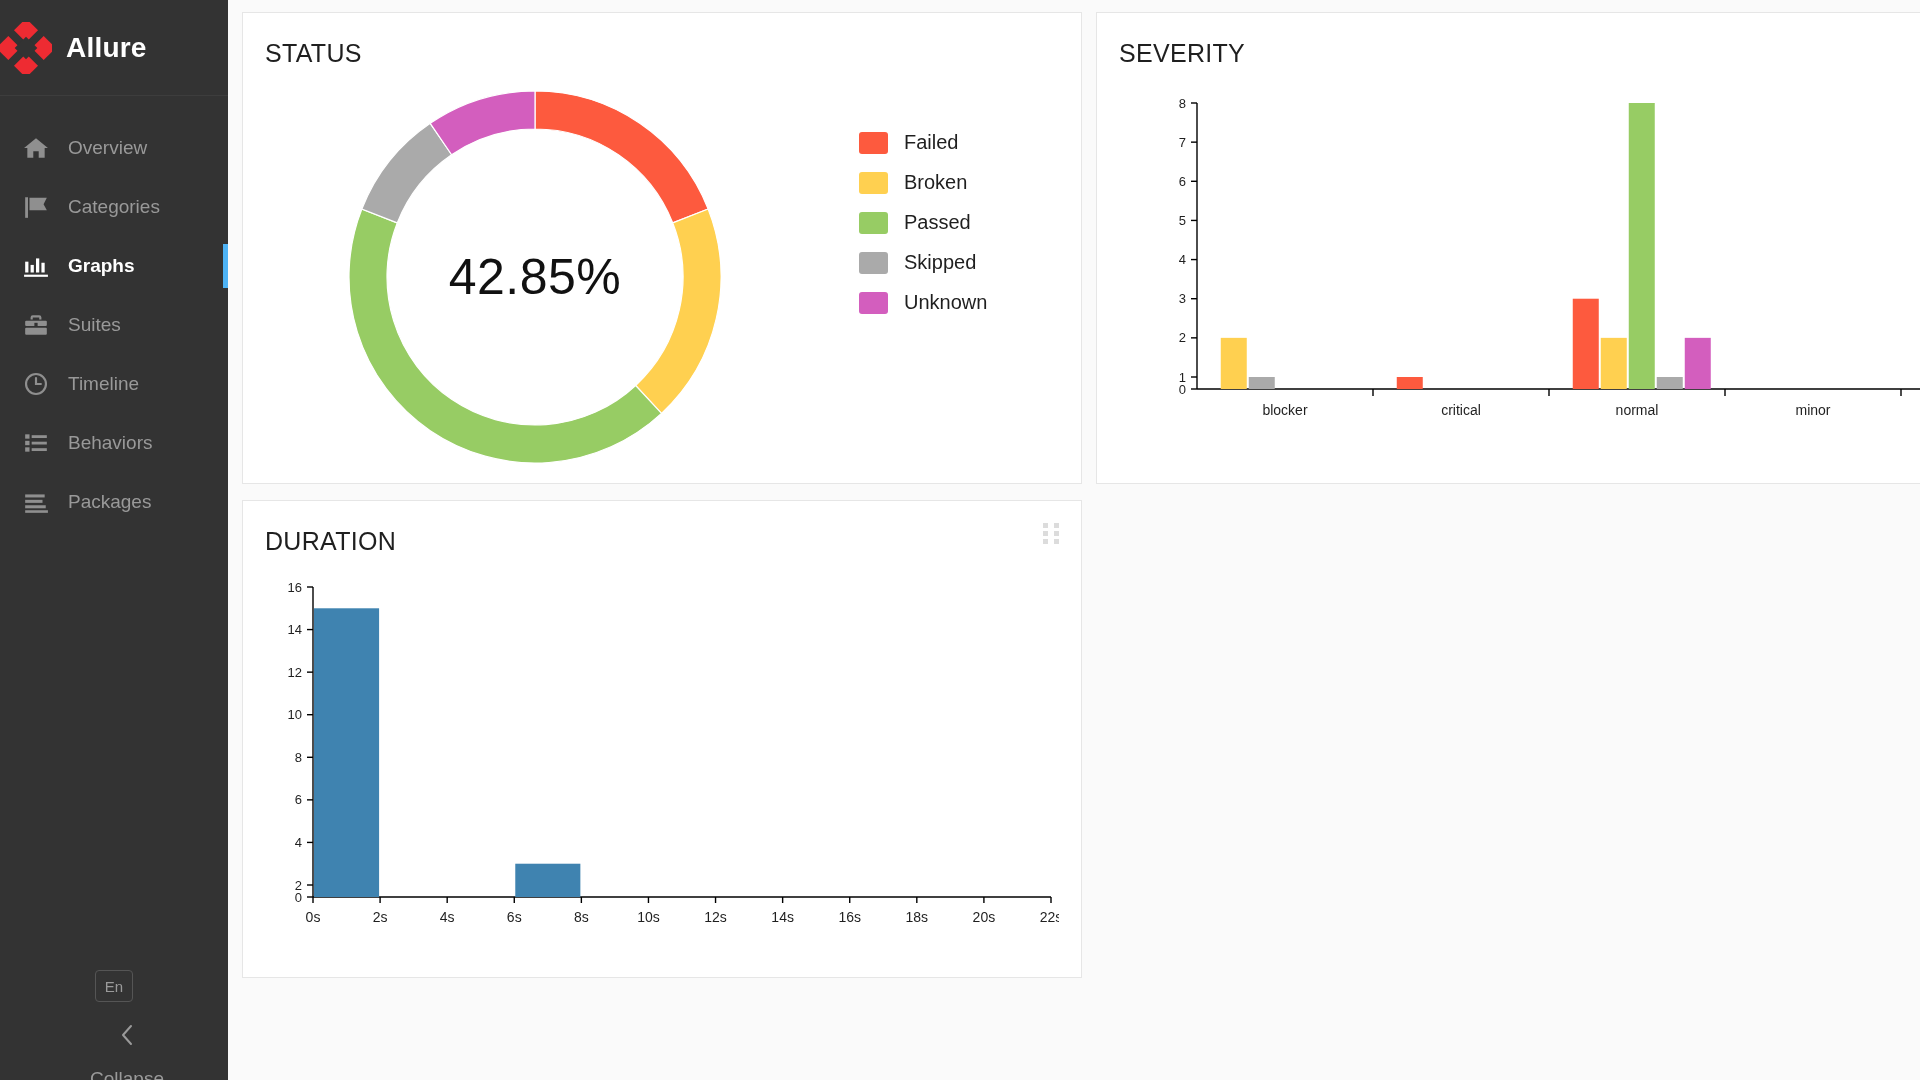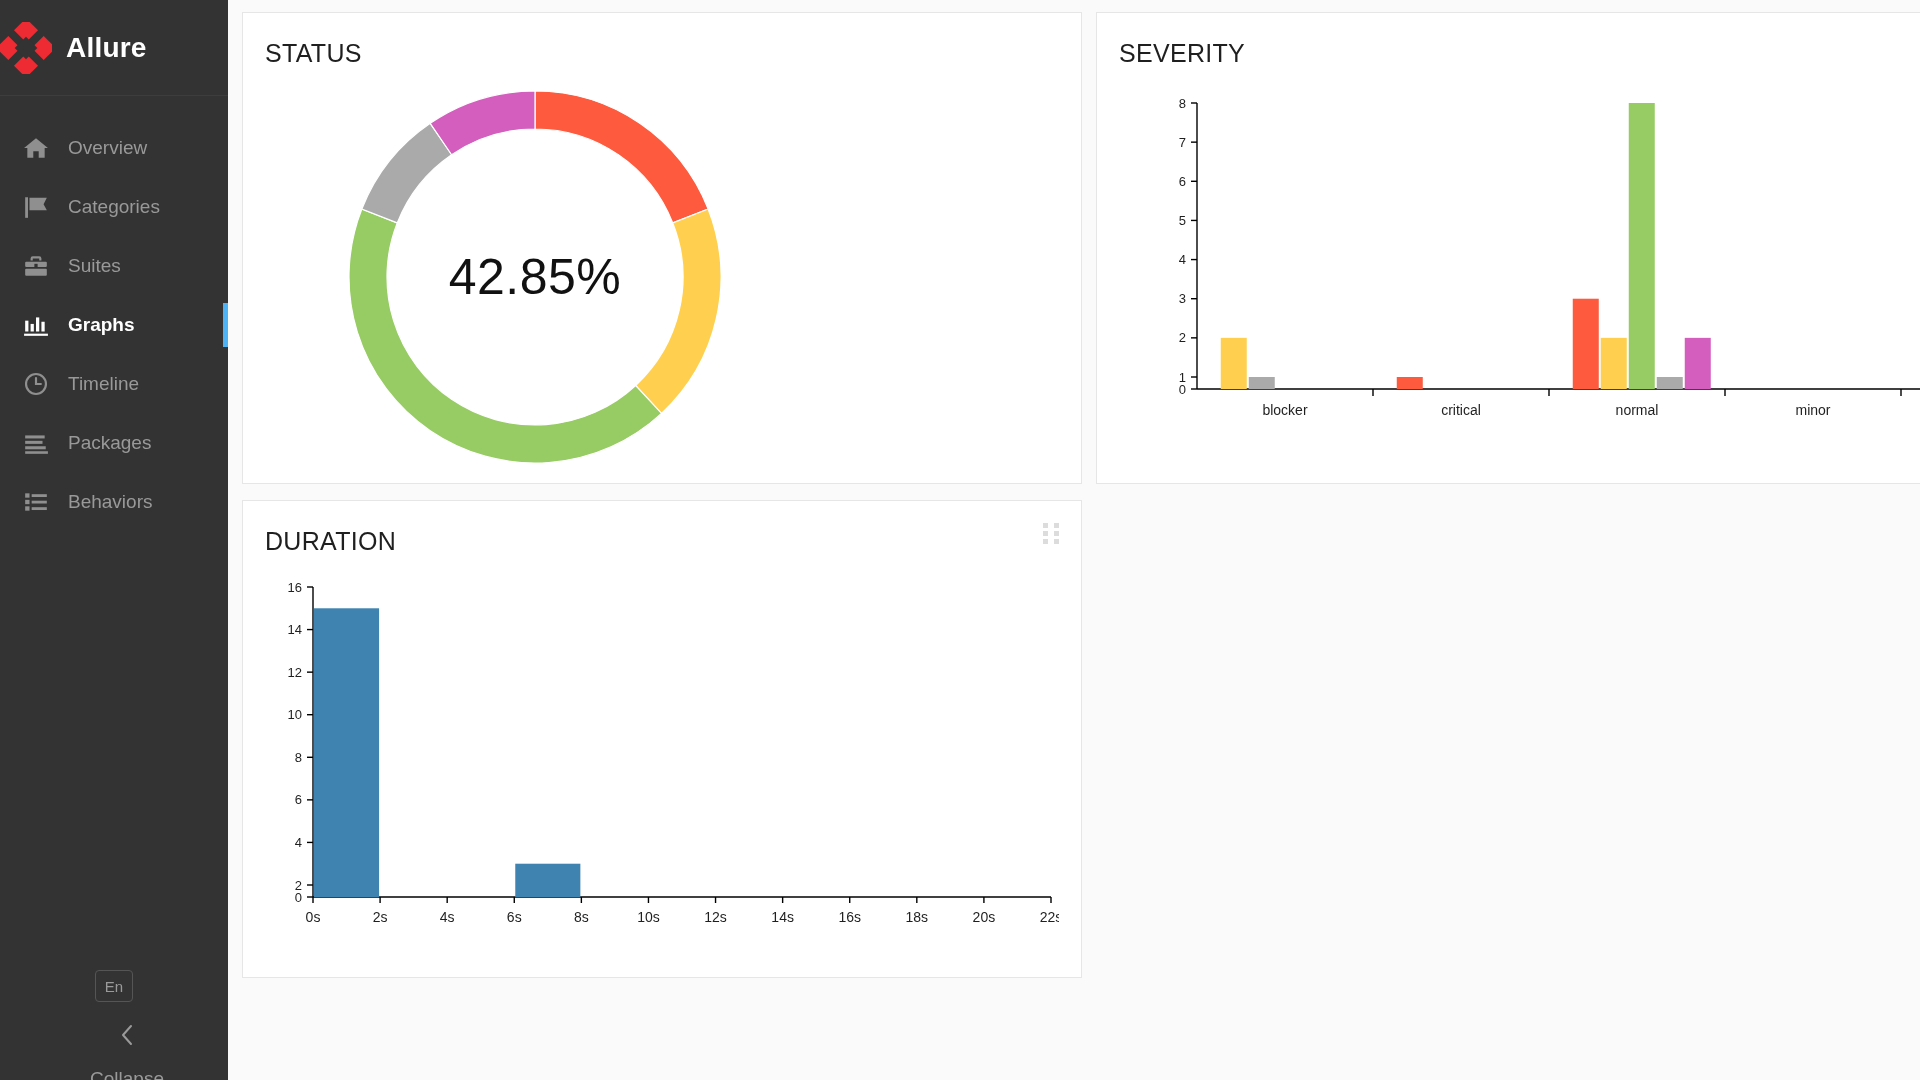--- a/index.html
+++ b/index.html
@@ -155,80 +155,80 @@
       <div class="nav-item">
         <span class="nav-icon">
           <svg viewBox="0 0 24 24" width="26" height="26" fill="#8f8f8f">
             <rect x="2" y="3" width="2.6" height="19"></rect>
             <path d="M6 3.5 L22 3.5 L19 9.5 L22 15 L6 15 Z"></path>
           </svg>
         </span>
         <span>Categories</span>
       </div>
 
-      <div class="nav-item">
-        <span class="nav-icon">
-          <svg viewBox="0 0 24 24" width="26" height="26" fill="#8f8f8f">
-            <path d="M9 3 h6 a2 2 0 0 1 2 2 v2 h-2 V5 H9 v2 H7 V5 a2 2 0 0 1 2-2 z"></path>
-            <rect x="2" y="8" width="20" height="5" rx="1"></rect>
-            <rect x="2" y="14.5" width="20" height="6.5" rx="1"></rect>
-            <rect x="10.5" y="10" width="3" height="3" fill="#333"></rect>
-          </svg>
-        </span>
-        <span>Suites</span>
-      </div>
-
       <div class="nav-item active">
         <span class="active-bar"></span>
         <span class="nav-icon">
           <svg viewBox="0 0 24 24" width="26" height="26" fill="#ffffff">
             <rect x="2" y="8" width="3" height="10"></rect>
             <rect x="7" y="11" width="3" height="7"></rect>
             <rect x="12" y="5" width="3" height="13"></rect>
             <rect x="17" y="9" width="3" height="9"></rect>
             <rect x="1" y="20" width="22" height="2"></rect>
           </svg>
         </span>
         <span>Graphs</span>
       </div>
 
       <div class="nav-item">
         <span class="nav-icon">
+          <svg viewBox="0 0 24 24" width="26" height="26" fill="#8f8f8f">
+            <path d="M9 3 h6 a2 2 0 0 1 2 2 v2 h-2 V5 H9 v2 H7 V5 a2 2 0 0 1 2-2 z"></path>
+            <rect x="2" y="8" width="20" height="5" rx="1"></rect>
+            <rect x="2" y="14.5" width="20" height="6.5" rx="1"></rect>
+            <rect x="10.5" y="10" width="3" height="3" fill="#333"></rect>
+          </svg>
+        </span>
+        <span>Suites</span>
+      </div>
+
+      <div class="nav-item">
+        <span class="nav-icon">
           <svg viewBox="0 0 24 24" width="26" height="26" fill="none" stroke="#8f8f8f" stroke-width="2">
             <circle cx="12" cy="12" r="9.2"></circle>
             <path d="M12 6.5 V12 H16.5" stroke-linecap="round"></path>
           </svg>
         </span>
         <span>Timeline</span>
-      </div>
-
-      <div class="nav-item">
-        <span class="nav-icon">
-          <svg viewBox="0 0 24 24" width="26" height="26" fill="#8f8f8f">
-            <rect x="2" y="5" width="18" height="2.8"></rect>
-            <rect x="2" y="10" width="16" height="2.8"></rect>
-            <rect x="2" y="15" width="19" height="2.8"></rect>
-            <rect x="2" y="19.6" width="21" height="2.4"></rect>
-          </svg>
-        </span>
-        <span>Packages</span>
       </div>
 
       <div class="nav-item">
         <span class="nav-icon">
           <svg viewBox="0 0 24 24" width="26" height="26" fill="#8f8f8f">
             <rect x="2" y="4" width="4" height="4"></rect>
               <rect x="8" y="4.8" width="14" height="2.6"></rect>
             <rect x="2" y="10" width="4" height="4"></rect>
               <rect x="8" y="10.8" width="14" height="2.6"></rect>
             <rect x="2" y="16" width="4" height="4"></rect>
               <rect x="8" y="16.8" width="14" height="2.6"></rect>
           </svg>
         </span>
         <span>Behaviors</span>
+      </div>
+
+      <div class="nav-item">
+        <span class="nav-icon">
+          <svg viewBox="0 0 24 24" width="26" height="26" fill="#8f8f8f">
+            <rect x="2" y="5" width="18" height="2.8"></rect>
+            <rect x="2" y="10" width="16" height="2.8"></rect>
+            <rect x="2" y="15" width="19" height="2.8"></rect>
+            <rect x="2" y="19.6" width="21" height="2.4"></rect>
+          </svg>
+        </span>
+        <span>Packages</span>
       </div>
 
     </div>
 
     <div class="sidebar-bottom">
       <div class="lang-btn">En</div>
       <div class="collapse-row">
         <span class="chev">
           <svg viewBox="0 0 14 22" width="14" height="22" fill="none" stroke="#9a9a9a" stroke-width="2" stroke-linecap="round" stroke-linejoin="round">
             <path d="M11 2 L3 11 L11 20"></path>
@@ -251,20 +251,42 @@
               <path d="M 186 0 A 186 186 0 0 1 359.14251724782196 118.0465694678505 L 323.7693147993422 131.92952839377352 A 148 148 0 0 0 186 38 Z" fill="#fd5a3e" stroke="#ffffff" stroke-width="1.2"></path>
               <path d="M 359.14251724782196 118.0465694678505 A 186 186 0 0 1 312.51212922539105 322.34764816034766 L 286.6655651900961 294.49167703081423 A 148 148 0 0 0 323.7693147993422 131.92952839377352 Z" fill="#ffd050" stroke="#ffffff" stroke-width="1.2"></path>
               <path d="M 312.51212922539105 322.34764816034766 A 186 186 0 0 1 12.857482752177958 118.0465694678506 L 48.230685200657746 131.9295283937736 A 148 148 0 0 0 286.6655651900961 294.49167703081423 Z" fill="#97cc64" stroke="#ffffff" stroke-width="1.2"></path>
               <path d="M 12.857482752177958 118.0465694678506 A 186 186 0 0 1 81.22246920016619 32.31958797722504 L 102.62863140658385 63.71666140123281 A 148 148 0 0 0 48.230685200657746 131.9295283937736 Z" fill="#aaaaaa" stroke="#ffffff" stroke-width="1.2"></path>
               <path d="M 81.22246920016619 32.31958797722504 A 186 186 0 0 1 185.9999999999998 0 L 185.99999999999983 38 A 148 148 0 0 0 102.62863140658385 63.71666140123281 Z" fill="#d35ebe" stroke="#ffffff" stroke-width="1.2"></path>
             </g>
         </svg>
         <div class="donut-center">42.85%</div>
       </div>
 
+      <div class="legend">
+        <div class="legend-row">
+          <span class="legend-swatch" style="background:#fd5a3e"></span>
+          <span class="legend-label">Failed</span>
+        </div>
+        <div class="legend-row">
+          <span class="legend-swatch" style="background:#ffd050"></span>
+          <span class="legend-label">Broken</span>
+        </div>
+        <div class="legend-row">
+          <span class="legend-swatch" style="background:#97cc64"></span>
+          <span class="legend-label">Passed</span>
+        </div>
+        <div class="legend-row">
+          <span class="legend-swatch" style="background:#aaaaaa"></span>
+          <span class="legend-label">Skipped</span>
+        </div>
+        <div class="legend-row">
+          <span class="legend-swatch" style="background:#d35ebe"></span>
+          <span class="legend-label">Unknown</span>
+        </div>
+      </div>
     </div>
 
     <div class="card" id="severity-card">
       <div class="card-title">SEVERITY</div>
       <div class="sev-plot">
         <svg id="sev-svg" viewBox="0 0 940 362" width="940" height="362">
             <line x1="40" y1="294" x2="920" y2="294" class="axis-line"></line>
             <line x1="40" y1="8" x2="40" y2="294" class="axis-line"></line>
             <line x1="34" y1="294" x2="40" y2="294" class="tick-line"></line>
             <text x="29" y="298.5" class="tick-label" text-anchor="end">0</text>

